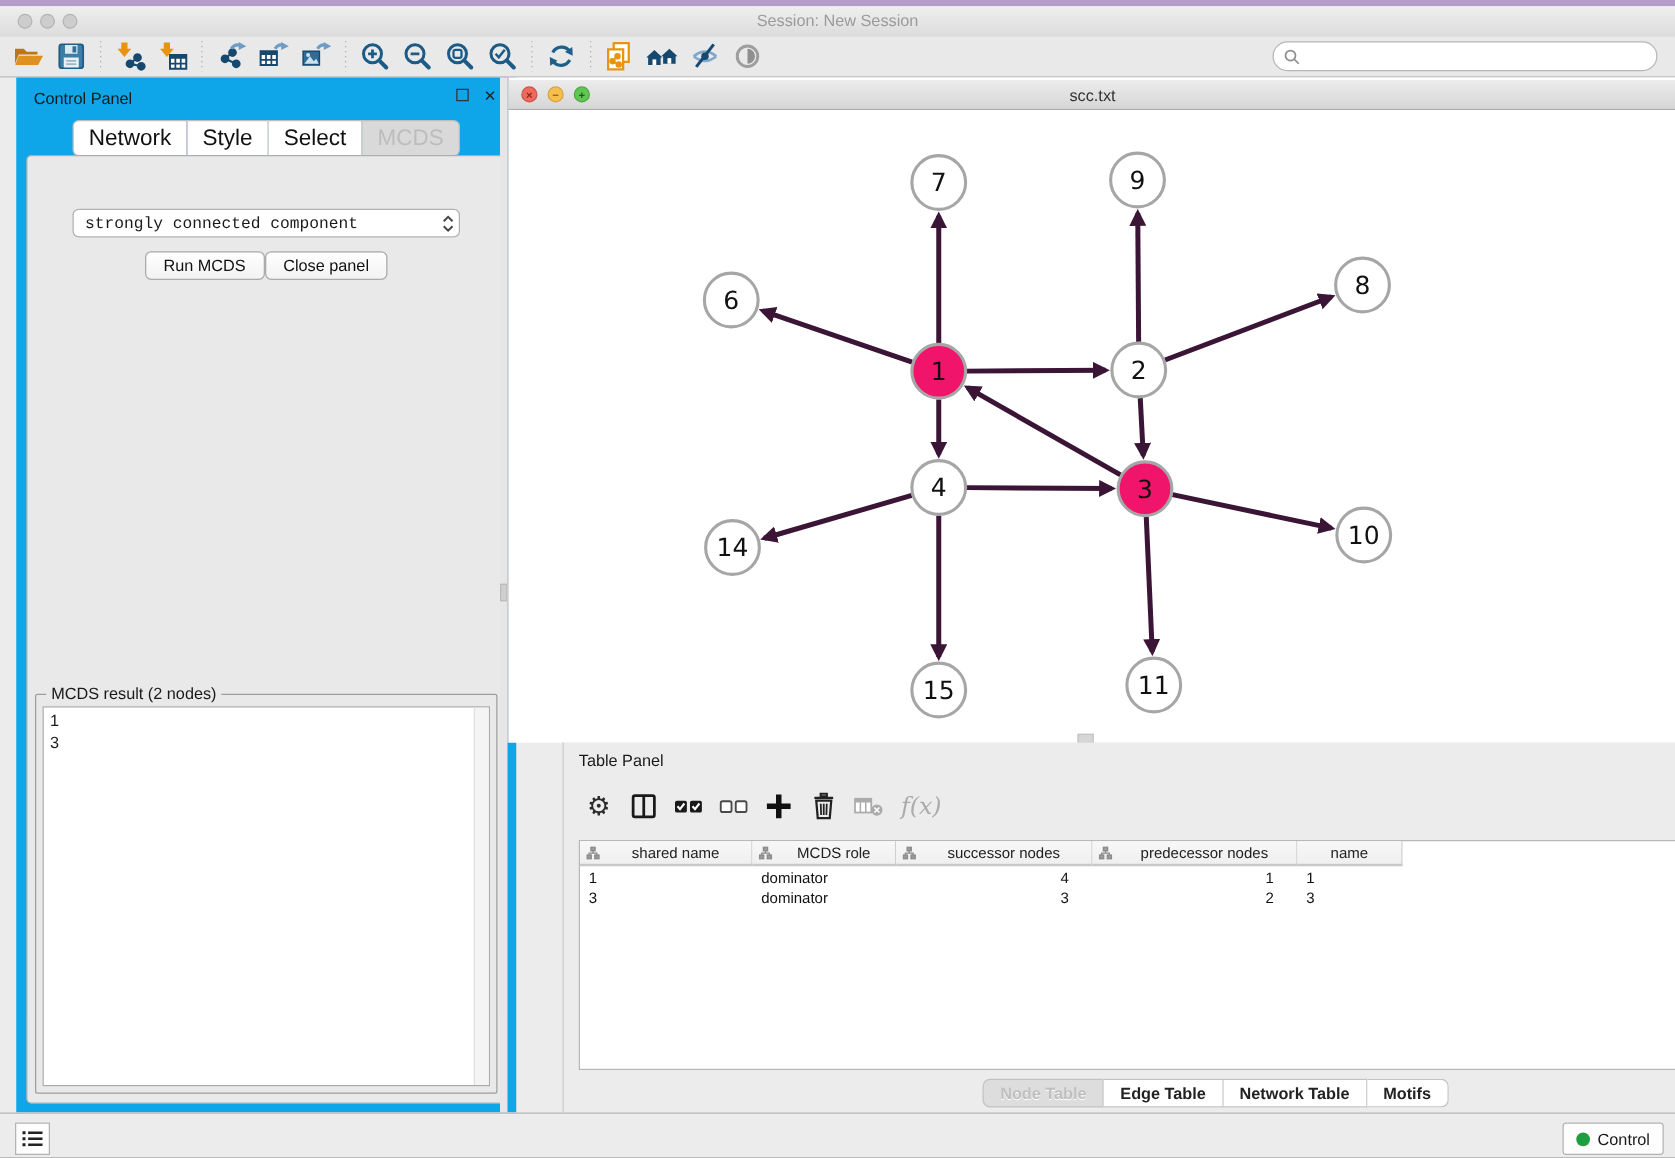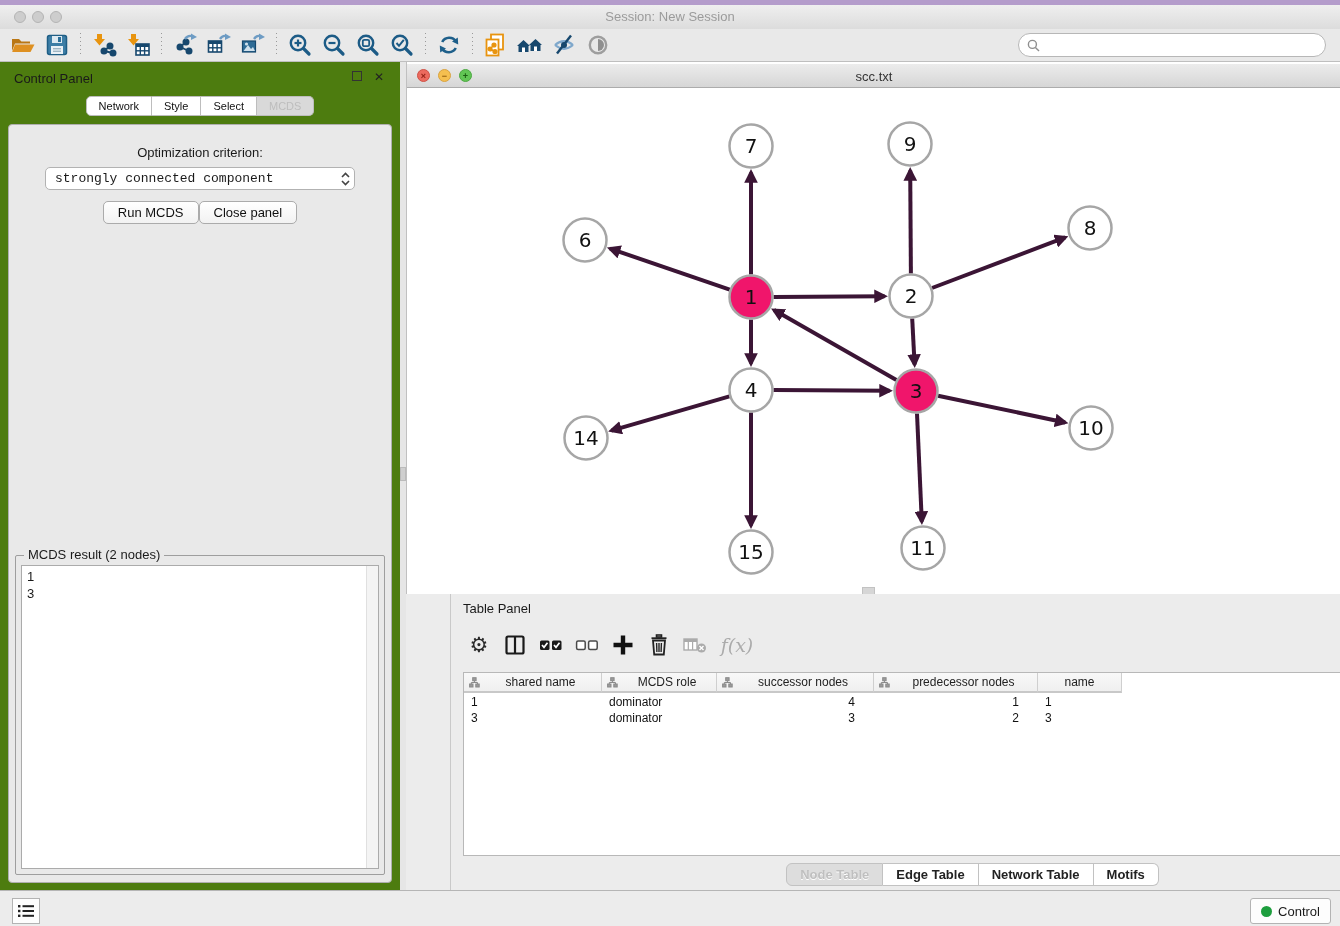--- a/index.html
+++ b/index.html
@@ -18,28 +18,28 @@
   #toolbar{left:0;top:29px;width:1340px;height:33px;background:#E9E9E9;
     border-bottom:1px solid #BFBFBF;display:flex;align-items:center;padding:0 6px;box-sizing:border-box;}
   .tbi{width:34px;height:30px;display:flex;align-items:center;justify-content:center;flex:0 0 auto;}
   .tb-sep{width:1px;height:24px;margin:0 6px;flex:0 0 auto;
     background-image:linear-gradient(#9a9a9a 30%, rgba(0,0,0,0) 0%);
     background-size:1px 4px;background-repeat:repeat-y;}
   #search-wrap{margin-left:auto;margin-right:8px;width:290px;height:22px;background:#fff;
     border:1px solid #B7B7B7;border-radius:12px;display:flex;align-items:center;padding:0 8px;}
   #search-wrap input{border:none;outline:none;flex:1;font-size:12px;background:transparent;margin-left:5px;}
   
-  #control-panel{left:0;top:62px;width:400px;height:828px;background:#4d7c0f;}
+  #control-panel{left:13px;top:62px;width:400px;height:828px;background:#0ea5e9;}
   #cp-header{position:absolute;left:0;top:0;width:100%;height:30px;}
   #cp-title{position:absolute;left:14px;top:9px;font-size:13px;}
   .panel-btn{position:absolute;top:8px;width:14px;height:14px;font-size:12px;line-height:14px;
     text-align:center;color:#222;cursor:default;}
   .float-glyph{width:10px;height:10px;border:1.6px solid #333;display:inline-block;box-sizing:border-box;}
   #cp-tabs{position:absolute;left:0;top:34px;width:100%;display:flex;justify-content:center;}
-  .cp-tab{font-size:11px;padding:3px 12px;background:#fff;border:1px solid #BDBDBD;border-left:none;color:#111;}
+  .cp-tab{font-size:18px;padding:3px 12px;background:#fff;border:1px solid #BDBDBD;border-left:none;color:#111;}
   .cp-tab:first-child{border-left:1px solid #BDBDBD;border-radius:5px 0 0 5px;}
   .cp-tab:last-child{border-radius:0 5px 5px 0;}
   .cp-tab.active{background:#D9D9D9;color:#BDBDBD;}
   #cp-content{position:absolute;left:8px;top:62px;width:382px;height:757px;background:#E9E9E9;
     border:1px solid #AFAFAF;border-radius:4px;}
   #opt-label{position:absolute;left:0;top:20px;width:100%;text-align:center;font-size:13px;}
   #opt-select{position:absolute;left:36px;top:42px;width:308px;height:21px;background:#fff;
     border:1px solid #B2B2B2;border-radius:5px;display:flex;align-items:center;font-size:13px;}
   #opt-select .sel-text{flex:1;padding-left:9px;font-family:Liberation Mono, monospace;}
   #opt-select .stepper{width:18px;height:100%;display:flex;align-items:center;justify-content:center;}
@@ -281,21 +281,20 @@
       <span class="panel-btn" style="right:36px"><span class="float-glyph"></span></span>
       <span class="panel-btn" style="right:14px;font-weight:bold">✕</span>
     </div>
     <div id="cp-tabs">
         <div class="cp-tab">Network</div>
         <div class="cp-tab">Style</div>
         <div class="cp-tab">Select</div>
         <div class="cp-tab active">MCDS</div>
       </div>
     <div id="cp-content">
-      <div id="opt-label">Optimization criterion:</div>
       <div id="opt-select">
         <span class="sel-text">strongly connected component</span>
         <span class="stepper">
           <svg width="11" height="14" viewBox="0 0 11 14">
               <polyline points="2,5 5.5,1.5 9,5" fill="none" stroke="#444" stroke-width="1.6"></polyline>
               <polyline points="2,9 5.5,12.5 9,9" fill="none" stroke="#444" stroke-width="1.6"></polyline>
             </svg>
         </span>
       </div>
       <div class="cp-buttons">

